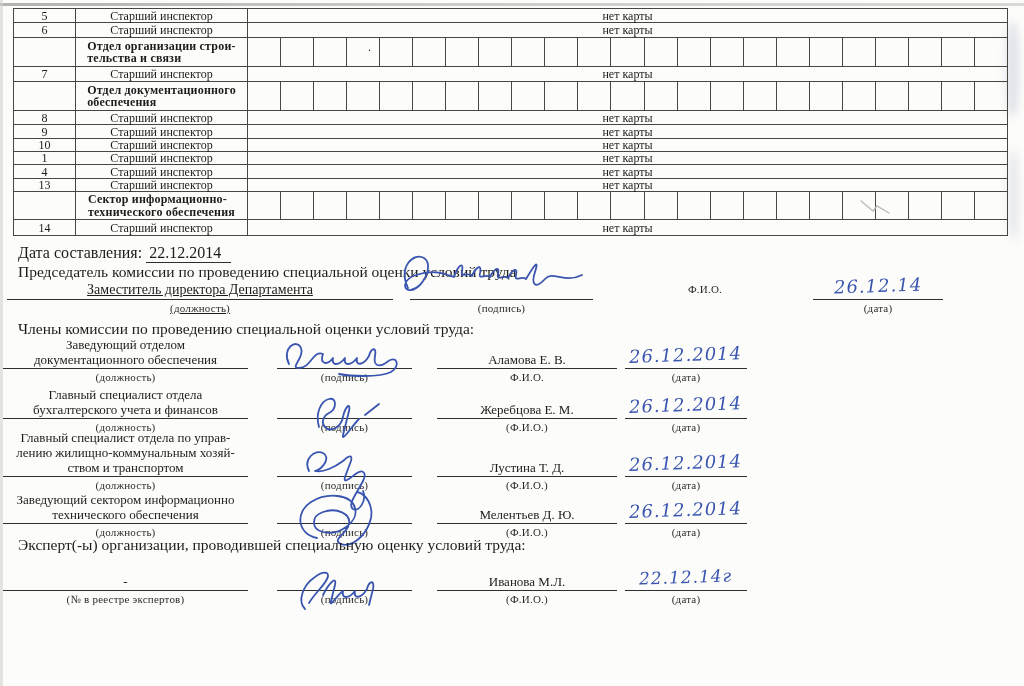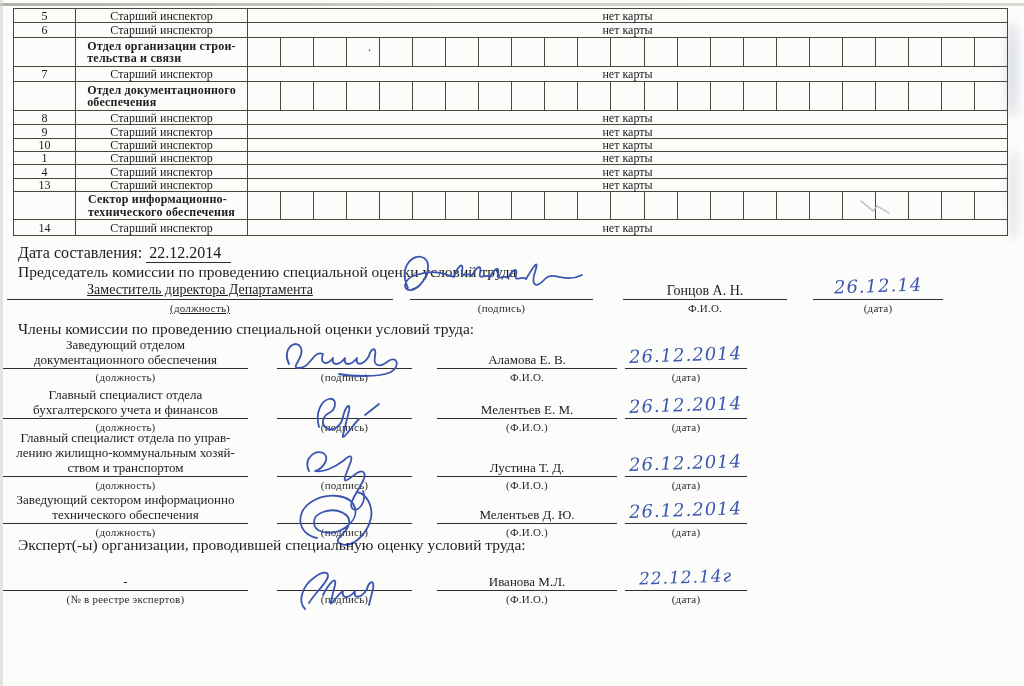--- a/index.html
+++ b/index.html
@@ -255,21 +255,20 @@
       <div class="l-label">(должность)</div>
     </div>
     <div class="col col-sig">
       <div class="l-text"></div>
       <svg class="sig-svg" style="left:-18px;bottom:12px" width="215" height="54" viewBox="0 0 215 54">
         <path d="M16,40 C6,18 22,4 32,10 C42,16 32,40 19,42 C10,43 11,31 24,27 C42,21 54,26 62,29 C66,17 72,13 70,23 C68,31 76,23 80,28 C84,19 90,15 88,25 C86,33 94,25 98,29 C102,21 108,17 106,26 C104,34 112,26 116,30 C120,22 126,18 124,27 C122,35 130,27 134,31 C140,21 148,8 143,24 C139,36 143,42 153,31 C161,22 172,36 190,27"></path>
       </svg>
       <div class="l-label">(подпись)</div>
     </div>
     <div class="col col-name">
-      <div class="l-text name-txt">Гонцов А. Н.</div>
       <div class="l-label">Ф.И.О.</div>
     </div>
     <div class="col col-date">
       <div class="l-text"><span class="ink">26.12.14</span></div>
       <div class="l-label">(дата)</div>
     </div>
   </div>
 
   <div class="tline heading h-members">Члены комиссии по проведению специальной оценки условий труда:</div>
 
@@ -303,21 +302,21 @@
       <div class="l-label">(должность)</div>
     </div>
     <div class="col col-sig">
       <div class="l-text"></div>
       <svg class="sig-svg" style="left:18px;bottom:-10px" width="96" height="50" viewBox="0 0 96 50">
         <path d="M24,34 C20,20 26,8 34,6 C42,4 42,16 34,20 C28,23 26,30 30,34 C36,40 46,34 48,24 C50,14 56,8 54,18 L48,42 C46,50 58,32 64,26 M70,22 L84,11"></path>
       </svg>
       <div class="l-label">(подпись)</div>
     </div>
     <div class="col col-name">
-      <div class="l-text name-txt">Мелентьев Е. М.</div>
+      <div class="l-text name-txt">Жеребцова Е. М.</div>
       <div class="l-label">(Ф.И.О.)</div>
     </div>
     <div class="col col-date">
       <div class="l-text"><span class="ink">26.12.2014</span></div>
       <div class="l-label">(дата)</div>
     </div>
   </div>
 
   <div class="sig-row row-std" style="top:430px; --h:47px">
     <div class="col col-role">

